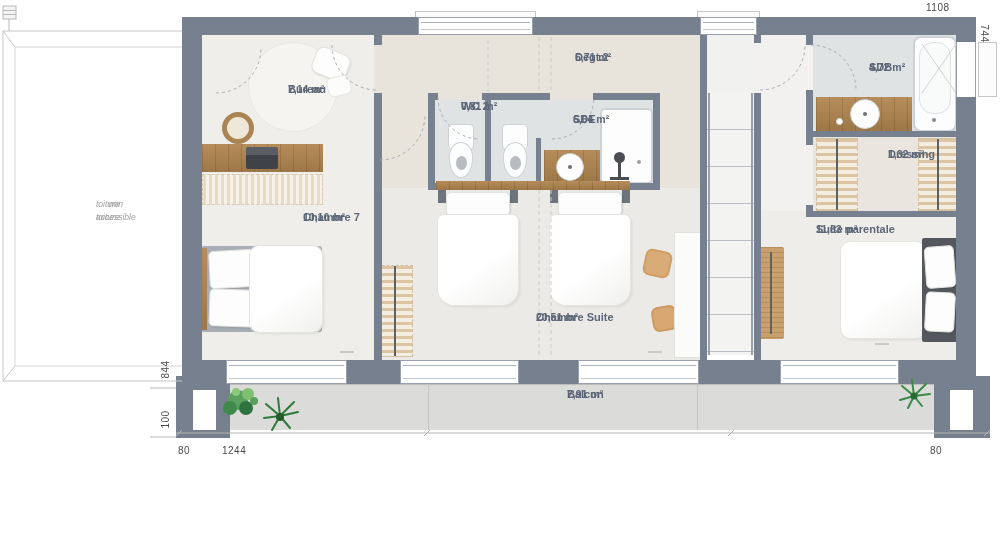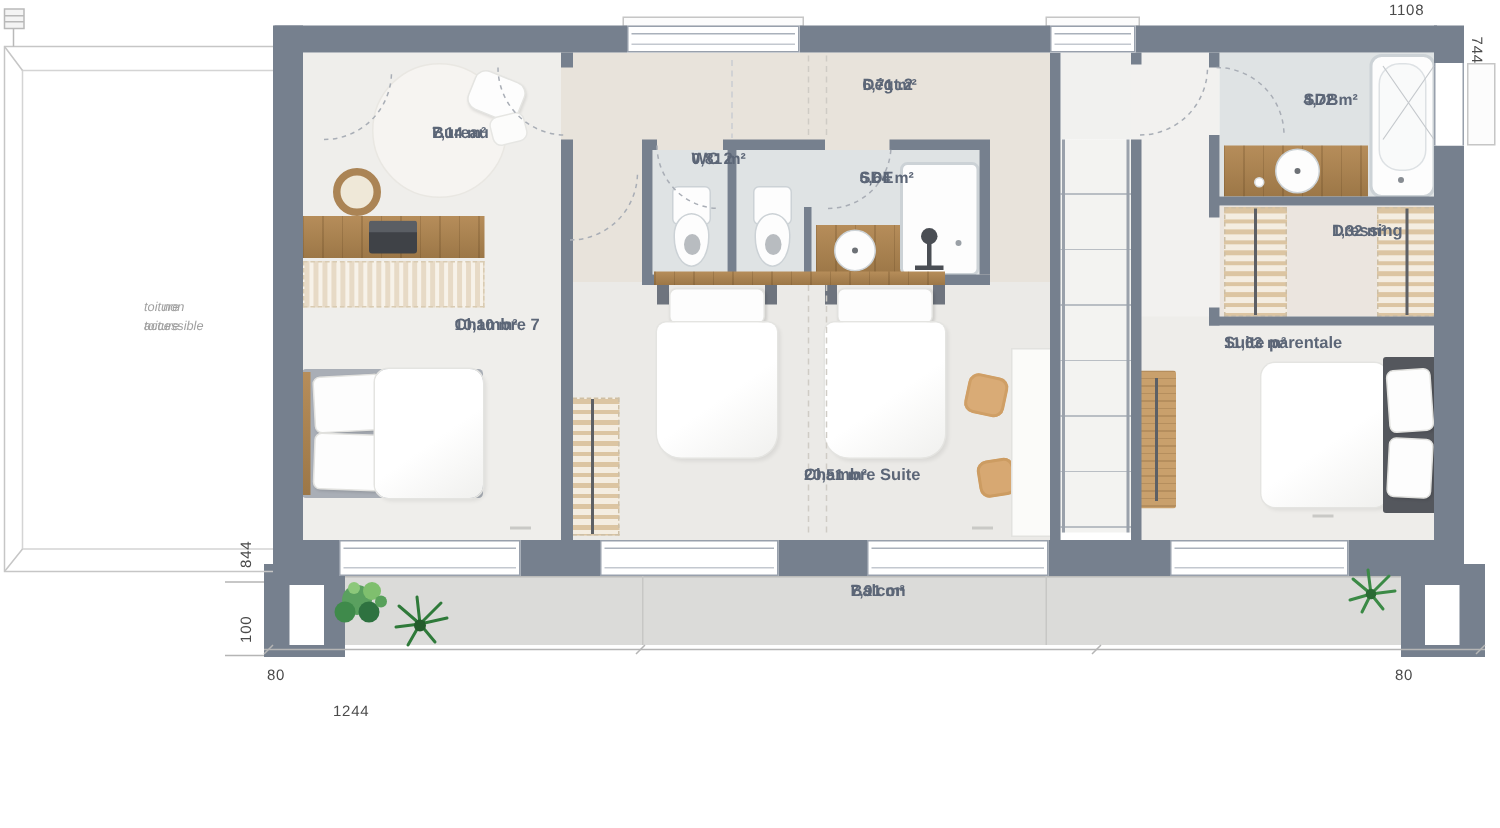--- a/index.html
+++ b/index.html
@@ -297,16 +297,16 @@
   <div class="note" style="left:96px;top:198px;">
     <div>toiture toiture</div>
     <div>non accessible</div>
   </div>
 
   <div class="dim" style="left:926px;top:2px;">1108</div>
   <div class="dim vert-r" style="left:975px;top:28px;">744</div>
   <div class="dim vert" style="left:156px;top:364px;">844</div>
   <div class="dim vert" style="left:156px;top:414px;">100</div>
   <div class="dim" style="left:178px;top:445px;">80</div>
-  <div class="dim" style="left:222px;top:445px;margin-top:24px;">1244</div>
+  <div class="dim" style="left:222px;top:445px;">1244</div>
   <div class="dim" style="left:930px;top:445px;">80</div>
 
 </div>
 
 </body></html>

